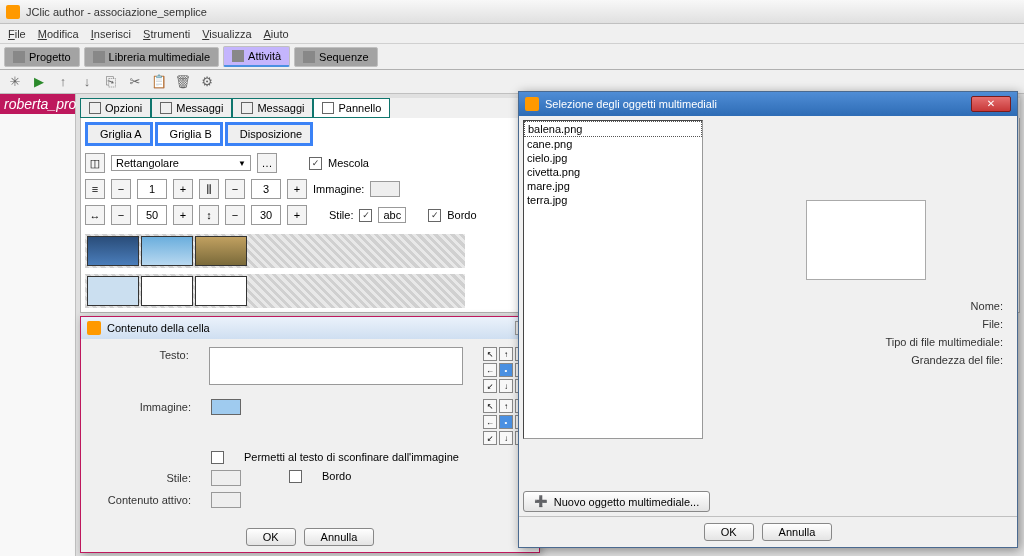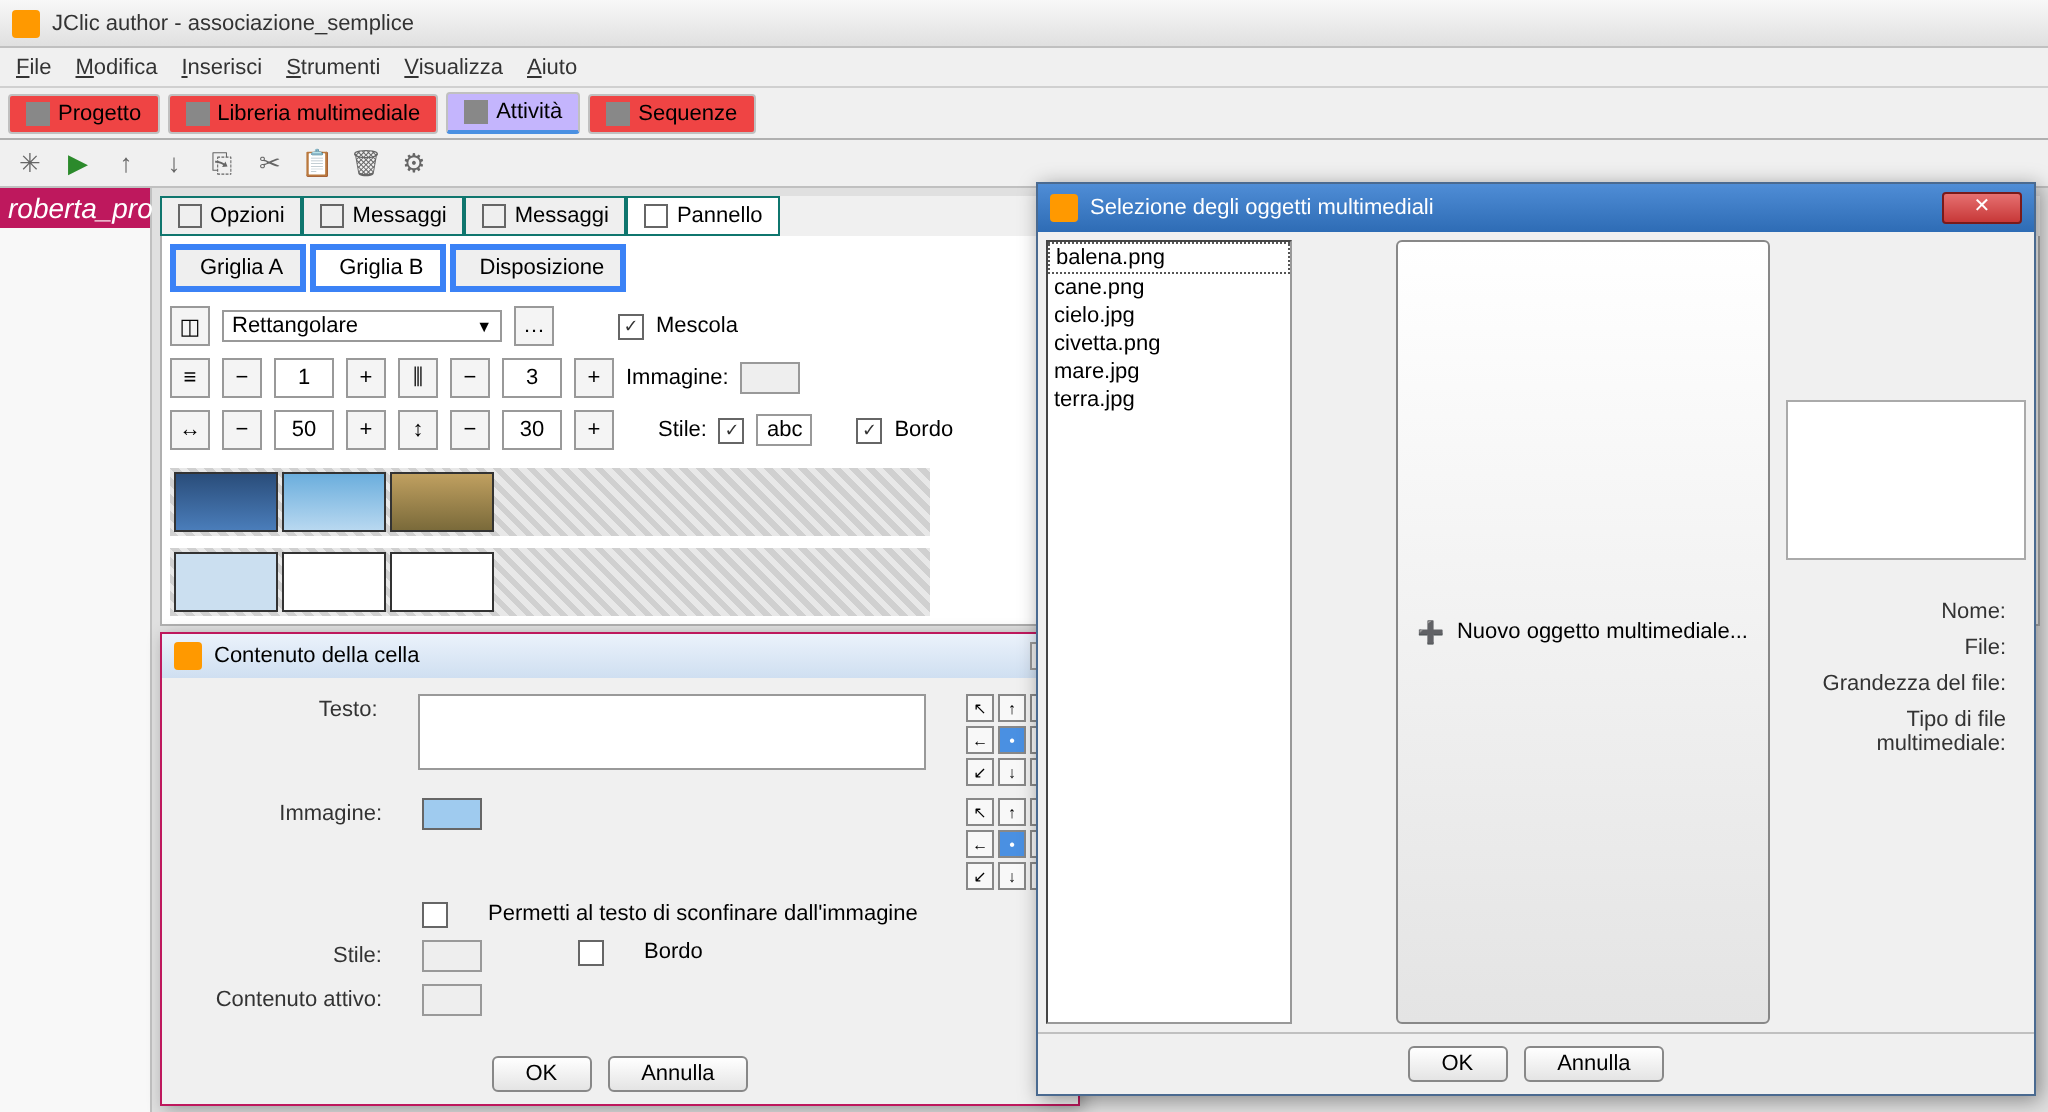--- a/index.html
+++ b/index.html
@@ -7,21 +7,21 @@
 
 .titlebar { background: linear-gradient(#F8F8F8, #E0E0E0); height: 24px; display: flex; align-items: center; padding: 0 6px; gap: 6px; border-bottom: 1px solid #C0C0C0; }
 .titlebar .app-icon { width: 14px; height: 14px; background: #FF9900; border-radius: 2px; }
 .titlebar .title-text { color: #333; }
 
 .menubar { background: #F0F0F0; height: 20px; display: flex; align-items: center; gap: 12px; padding: 0 8px; border-bottom: 1px solid #D0D0D0; }
 .menubar span { color: #333; cursor: default; }
 .menubar span u { text-decoration: underline; }
 
 .mode-tabs { background: #F0F0F0; height: 26px; display: flex; align-items: center; padding: 2px 4px; gap: 4px; border-bottom: 1px solid #B0B0B0; }
-.mode-tab { display: flex; align-items: center; gap: 4px; padding: 3px 8px; border: 1px solid #C0C0C0; background: #ef4444; border-radius: 2px; cursor: pointer; }
+.mode-tab { display: flex; align-items: center; gap: 4px; padding: 3px 8px; border: 1px solid #C0C0C0; background: #a3a3a3; border-radius: 2px; cursor: pointer; }
 .mode-tab.active { background: #c4b5fd; border-bottom: 2px solid #4A90E2; }
 .mode-tab .ico { width: 12px; height: 12px; background: #888; }
 
 .toolbar { background: #F0F0F0; height: 24px; display: flex; align-items: center; gap: 6px; padding: 0 6px; border-bottom: 1px solid #C0C0C0; }
 .toolbar .tbtn { width: 18px; height: 18px; display: flex; align-items: center; justify-content: center; cursor: pointer; color: #666; font-size: 13px; }
 .tbtn.green { color: #2B8A2B; }
 
 .workspace { display: flex; height: calc(100% - 94px); }
 .sidebar { width: 76px; background: #F8F8F8; border-right: 1px solid #C0C0C0; }
 .sidebar-item { background: #be185d; color: #fff; padding: 2px 4px; font-size: 14px; font-style: italic; }
@@ -307,41 +307,41 @@
 
 <div class="media-dlg" style="left:518px; top:78px;margin-top:13px;">
   <div class="media-title">
     <div class="left">
       <div class="mico"></div>
       <span>Selezione degli oggetti multimediali</span>
     </div>
     <div class="red-x">✕</div>
   </div>
   <div class="media-body">
-    <div style="display:flex; flex-direction:row;gap:44px;">
+    <div style="display:flex; flex-direction:column;gap:44px;">
       <div class="file-list" style="flex:1;">
         <div class="fi sel">balena.png</div>
         <div class="fi">cane.png</div>
         <div class="fi">cielo.jpg</div>
         <div class="fi">civetta.png</div>
         <div class="fi">mare.jpg</div>
         <div class="fi">terra.jpg</div>
       </div>
       <div class="new-obj-btn">
         <span>➕</span>
         <span>Nuovo oggetto multimediale...</span>
       </div>
     </div>
     <div class="media-preview">
       <div class="preview-box"></div>
       <div class="meta-rows">
         <div>Nome:</div>
         <div>File:</div>
+        <div>Tipo di file multimediale:</div>
         <div>Grandezza del file:</div>
-        <div>Tipo di file multimediale:</div>
       </div>
     </div>
   </div>
   <div class="media-buttons">
     <div class="btn">OK</div>
     <div class="btn">Annulla</div>
   </div>
 </div>
 
 </body></html>

